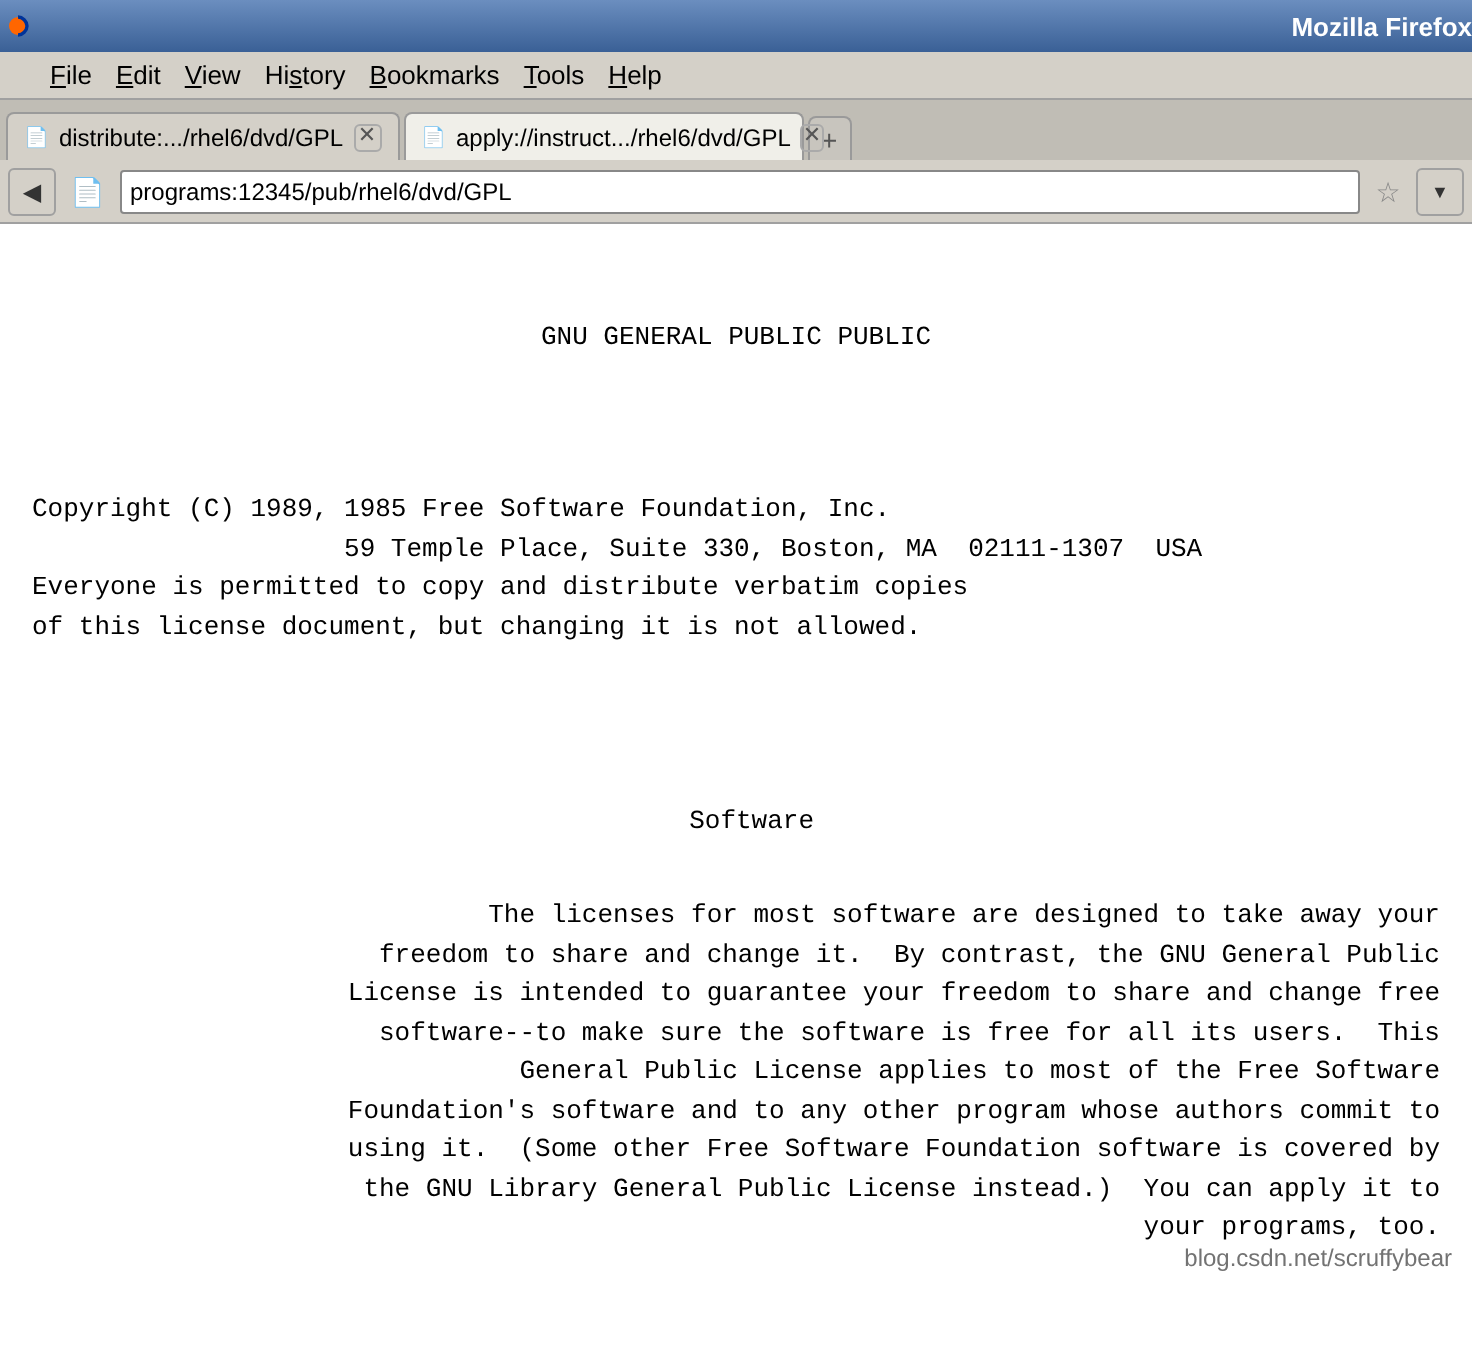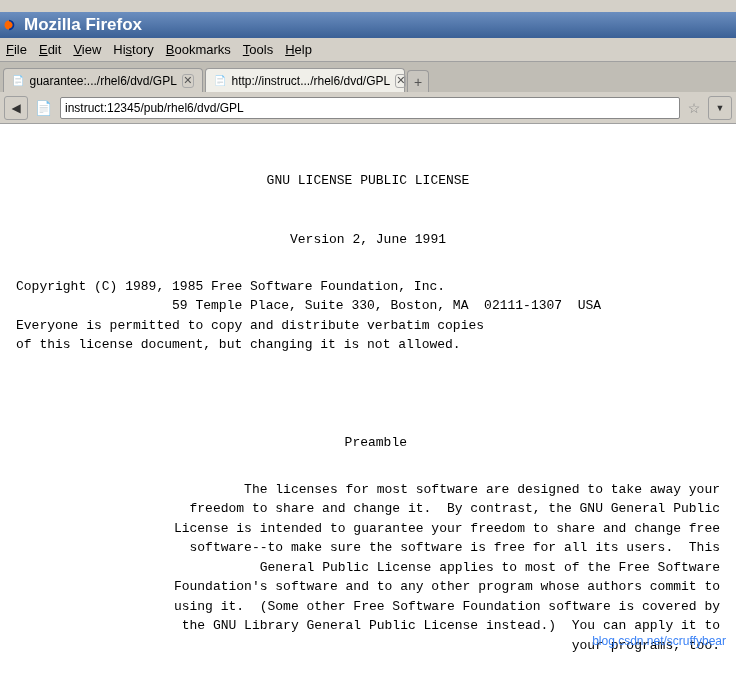--- a/index.html
+++ b/index.html
@@ -3,41 +3,40 @@
   <meta charset="utf-8">
   <style>
     * { margin: 0; padding: 0; box-sizing: border-box; }
     body { font-family: sans-serif; background: #d4d0c8; width: 736px; height: 678px; overflow: hidden; }
 
     
     .titlebar {
       background: linear-gradient(to bottom, #6b8ebf, #3a6096);
       color: white;
       text-align: center;
-      font-size: 17px;
+      font-size: 13px;
       font-weight: bold;
       padding: 4px 0;
       height: 26px;
       display: flex;
       align-items: center;
-      justify-content: flex-start;
-      margin-top: 12px;
+      justify-content: space-between;
     }
     .titlebar-icon {
       width: 18px;
       height: 18px;
       margin-right: 6px;
     }
 
     
     .menubar {
       background: #d4d0c8;
       display: flex;
       align-items: center;
-      padding: 2px 0;
+      padding: 2px 19px;
       height: 24px;
       font-size: 13px;
       border-bottom: 1px solid #a0a0a0;
     }
     .menubar-item {
       padding: 2px 6px;
       cursor: pointer;
       border-radius: 3px;
     }
     .menubar-item u {
@@ -167,21 +166,21 @@
       position: relative;
     }
 
     
     .watermark {
       position: absolute;
       bottom: 40px;
       right: 10px;
       font-family: sans-serif;
       font-size: 12px;
-      color: #3b82f6;
+      color: #737373;
       pointer-events: none;
     }
   </style>
 </head>
 <body>
 
 <div class="titlebar">
   <svg class="titlebar-icon" viewBox="0 0 32 32" xmlns="http://www.w3.org/2000/svg">
     <circle cx="16" cy="16" r="8" fill="#ff6600"></circle>
     <path d="M16 8 C20 8 24 12 24 16 C24 20 20 24 16 24" fill="none" stroke="#003399" stroke-width="3"></path>
@@ -195,54 +194,53 @@
   <div class="menubar-item"><u>V</u>iew</div>
   <div class="menubar-item">Hi<u>s</u>tory</div>
   <div class="menubar-item"><u>B</u>ookmarks</div>
   <div class="menubar-item"><u>T</u>ools</div>
   <div class="menubar-item"><u>H</u>elp</div>
 </div>
 
 <div class="tabbar">
   <div class="tab">
     <span class="tab-page-icon">📄</span>
-    <span>guarantee:.../rhel6/dvd/GPL</span>
+    <span>distribute:.../rhel6/dvd/GPL</span>
     <span class="tab-close">✕</span>
   </div>
   <div class="tab active">
     <span class="tab-page-icon">📄</span>
-    <span>http://instruct.../rhel6/dvd/GPL</span>
+    <span>apply://instruct.../rhel6/dvd/GPL</span>
     <span class="tab-close">✕</span>
   </div>
   <div class="tab-new">+</div>
 </div>
 
 <div class="addressbar">
   <div class="nav-btn">◀</div>
   <div class="nav-btn" style="border:none; background:transparent; font-size:14px;">📄</div>
   <div class="address-input-wrap">
-    <span class="address-text">instruct:12345/pub/rhel6/dvd/GPL</span>
+    <span class="address-text">programs:12345/pub/rhel6/dvd/GPL</span>
   </div>
   <div class="star-btn">☆</div>
   <div class="nav-btn" style="font-size:9px;">▼</div>
 </div>
 
 <div class="content">
 <div style="text-align:center; margin-bottom:8px;">
-<span>GNU LICENSE PUBLIC LICENSE</span>
-<br>
-<span>Version 2, June 1991</span>
+<span>GNU GENERAL PUBLIC PUBLIC</span>
+<br>
 </div>
 <div style="white-space:pre;">Copyright (C) 1989, 1985 Free Software Foundation, Inc.
                     59 Temple Place, Suite 330, Boston, MA  02111-1307  USA
 Everyone is permitted to copy and distribute verbatim copies
 of this license document, but changing it is not allowed.</div>
 <br>
 <div style="text-align:center; margin-bottom:8px;">
-  <span>Preamble</span>
+  <span>Software</span>
 </div>
 <div style="white-space:pre-wrap;text-align:right;">  The licenses for most software are designed to take away your
 freedom to share and change it.  By contrast, the GNU General Public
 License is intended to guarantee your freedom to share and change free
 software--to make sure the software is free for all its users.  This
 General Public License applies to most of the Free Software
 Foundation's software and to any other program whose authors commit to
 using it.  (Some other Free Software Foundation software is covered by
 the GNU Library General Public License instead.)  You can apply it to
 your programs, too.</div>

